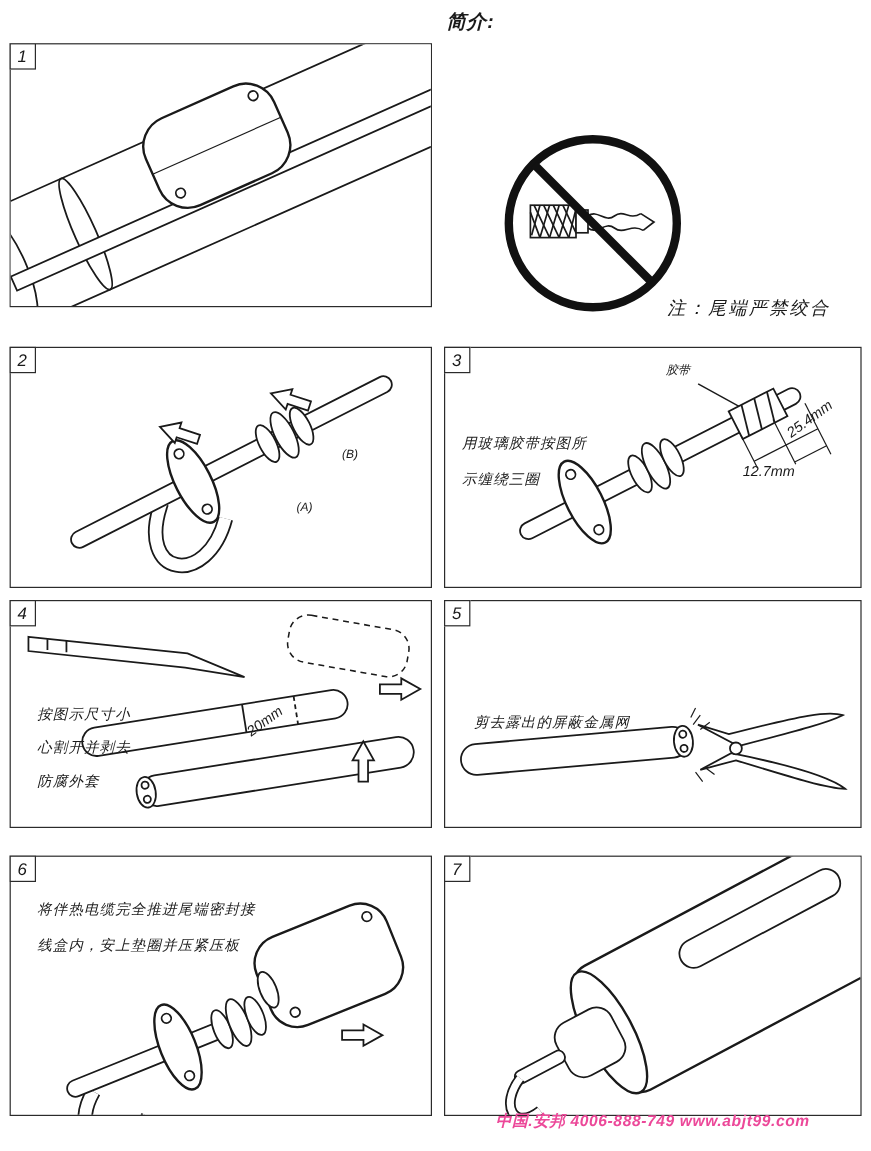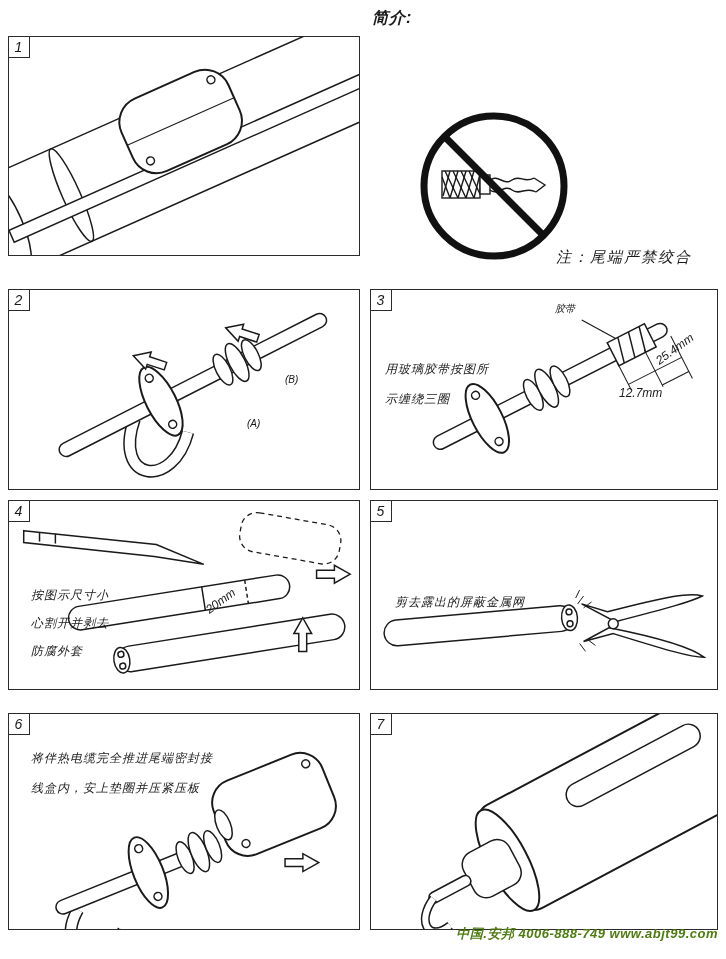--- a/index.html
+++ b/index.html
@@ -18,22 +18,22 @@
   .lbl { position:absolute; font-size:10px; z-index:2; }
   .dim { position:absolute; font-size:12px; z-index:2; transform-origin:left top; white-space:nowrap; }
 
   .intro { position:absolute; left:372px; top:8px; width:350px; }
   .intro-title { font-size:16px; font-weight:bold; letter-spacing:1px; }
   .intro-body { margin-top:5px; font-size:16px; line-height:28px; letter-spacing:1.5px; text-indent:2em; white-space:pre-line; }
   .nosign { position:absolute; left:412px; top:104px; }
   .note { position:absolute; left:556px; top:248px; font-size:15px; letter-spacing:2px; }
 
   .watermark {
-    position:absolute; left:370px; top:925px; width:348px; text-align:right;
-    font-size:13px; font-weight:bold; color:#4d7c0f; letter-spacing:.5px; z-index:5;
+    position:absolute; left:370px; top:925px; width:348px; text-align:center;
+    font-size:13px; font-weight:bold; color:#ec4899; letter-spacing:.5px; z-index:5;
   }
 </style>
 </head>
 <body>
 
 <div id="page">
 
   <div class="intro">
     <div class="intro-title">简介:</div>
   </div>

